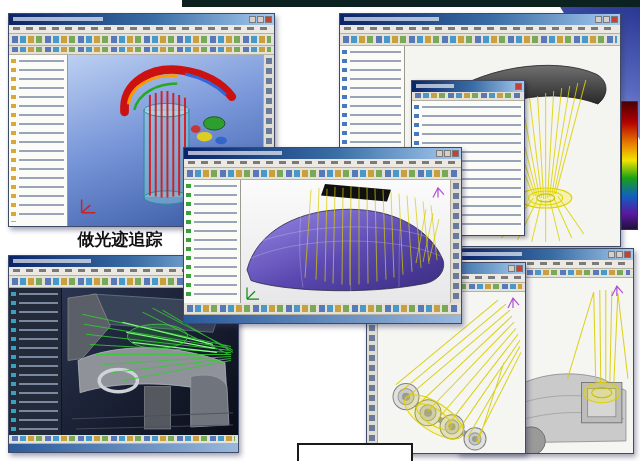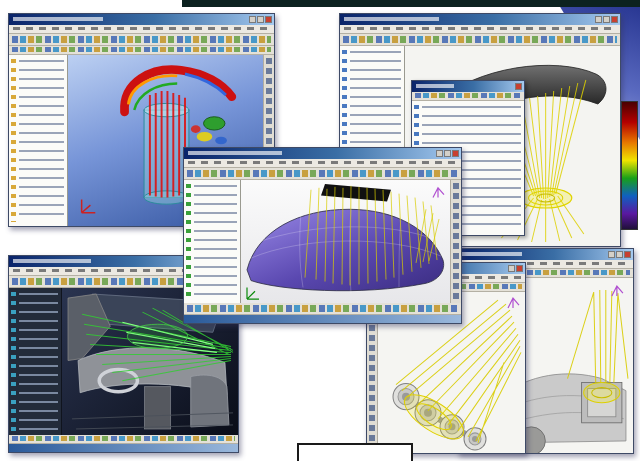--- a/index.html
+++ b/index.html
@@ -76,20 +76,21 @@
 </style>
 </head>
 <body>
 
 <div class="corner-triangle"></div>
 <div class="topbar"></div>
 <div class="rainbow"></div>
 
 <div class="caption">
   <div>直接在CAD 平台上</div>
+  <div>做光迹追踪</div>
 </div>
 
 <div class="win win-a">
   <div class="titlebar">
     <div class="winbtns">
       <span class="winbtn"></span>
       <span class="winbtn"></span>
       <span class="winbtn close"></span>
     </div>
   </div>

